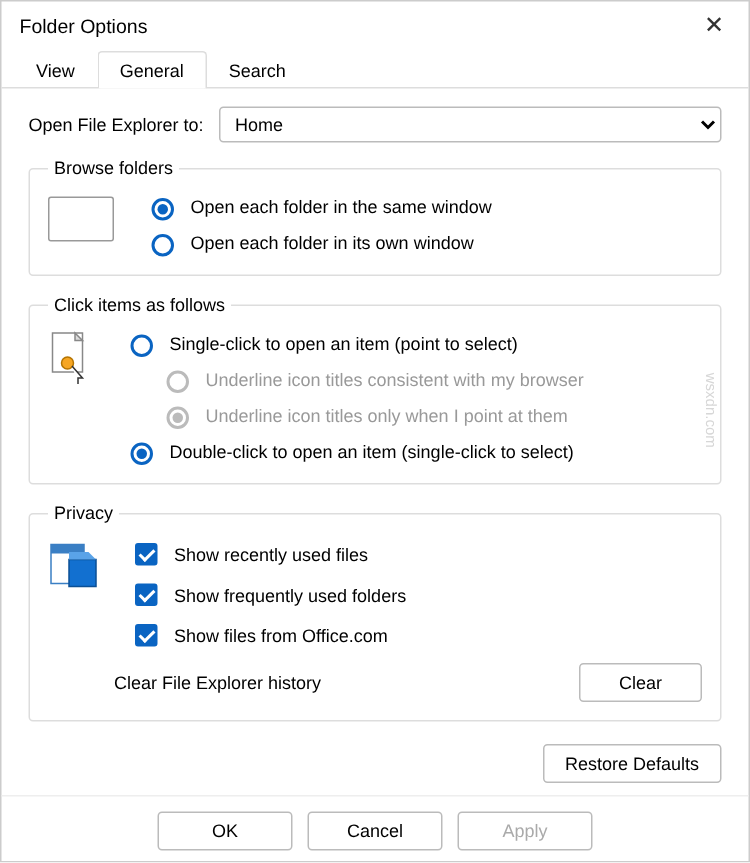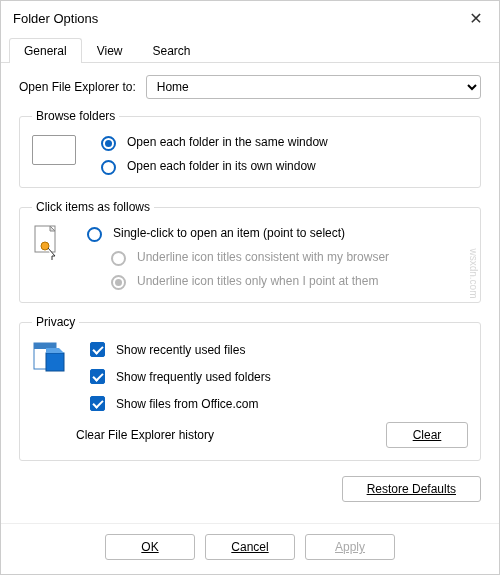--- a/index.html
+++ b/index.html
@@ -54,21 +54,21 @@
   .radio:disabled:checked::after { background: #bbb; }
   .check { appearance: none; width: 15px; height: 15px; border: 1px solid #0a64c2; background: #0a64c2; border-radius: 2px; position: relative; }
   .check:checked::after {
     content: ""; position: absolute; left: 4px; top: 1px; width: 4px; height: 8px;
     border: solid #fff; border-width: 0 2px 2px 0; transform: rotate(45deg);
   }
   .click-icon { width: 30px; height: 36px; }
   .privacy-icon { width: 34px; height: 34px; }
   .btn {
     min-width: 82px; height: 26px; font-size: 12px; background: #fff;
-    border: 1px solid #bbb; border-radius: 3px; padding: 2px 24px; cursor: default; text-decoration: underline;
+    border: 1px solid #bbb; border-radius: 3px; padding: 2px 14px; cursor: default;
   }
   .clear-row { display: flex; align-items: center; justify-content: space-between; margin-top: 8px; margin-left: 0; padding-left: 44px;}
   .restore-row { display: flex; justify-content: flex-end; margin-top: 15px; }
   .footer {
     display: flex; justify-content: center; gap: 10px; padding: 10px 18px 14px 18px;
     border-top: 1px solid #eee;
   }
   .footer .btn { min-width: 90px; }
   .btn.disabled { color: #aaa; }
   .watermark { position: absolute; right: 2px; top: 50%; transform: rotate(90deg) translateX(-40%); color: #d7d7d7; font-size: 10px; }
@@ -77,22 +77,22 @@
 <body>
 
 <div class="window">
 
   <div class="titlebar">
     <span class="title">Folder Options</span>
     <span class="close-btn">✕</span>
   </div>
 
   <div class="tabs">
+    <div class="tab">View</div>
     <div class="tab active">General</div>
-    <div class="tab">View</div>
     <div class="tab">Search</div>
   </div>
 
   <div class="body">
 
     <div class="row">
       <span>Open File Explorer to:</span>
       <select class="explorer-to">
         <option>Home</option>
       </select>
@@ -129,20 +129,24 @@
             <input type="radio" class="radio" name="click" style="">
             <span>Single-click to open an item (point to select)</span>
           </label>
           <label class="opt sub">
             <input type="radio" class="radio" name="underline" disabled="" style="">
             <span>Underline icon titles consistent with my browser</span>
           </label>
           <label class="opt sub">
             <input type="radio" class="radio" name="underline" disabled="" checked="" style="">
             <span>Underline icon titles only when I point at them</span>
+          </label>
+          <label class="opt">
+            <input type="radio" class="radio" name="click" checked="" style="">
+            <span>Double-click to open an item (single-click to select)</span>
           </label>
         </div>
       </div>
     </fieldset>
 
     <fieldset>
       <legend>Privacy</legend>
       <div class="group-inner">
         <svg class="privacy-icon" viewBox="0 0 34 34">
           <rect x="2" y="4" width="22" height="26" fill="#fff" stroke="#3a7fc4"></rect>

